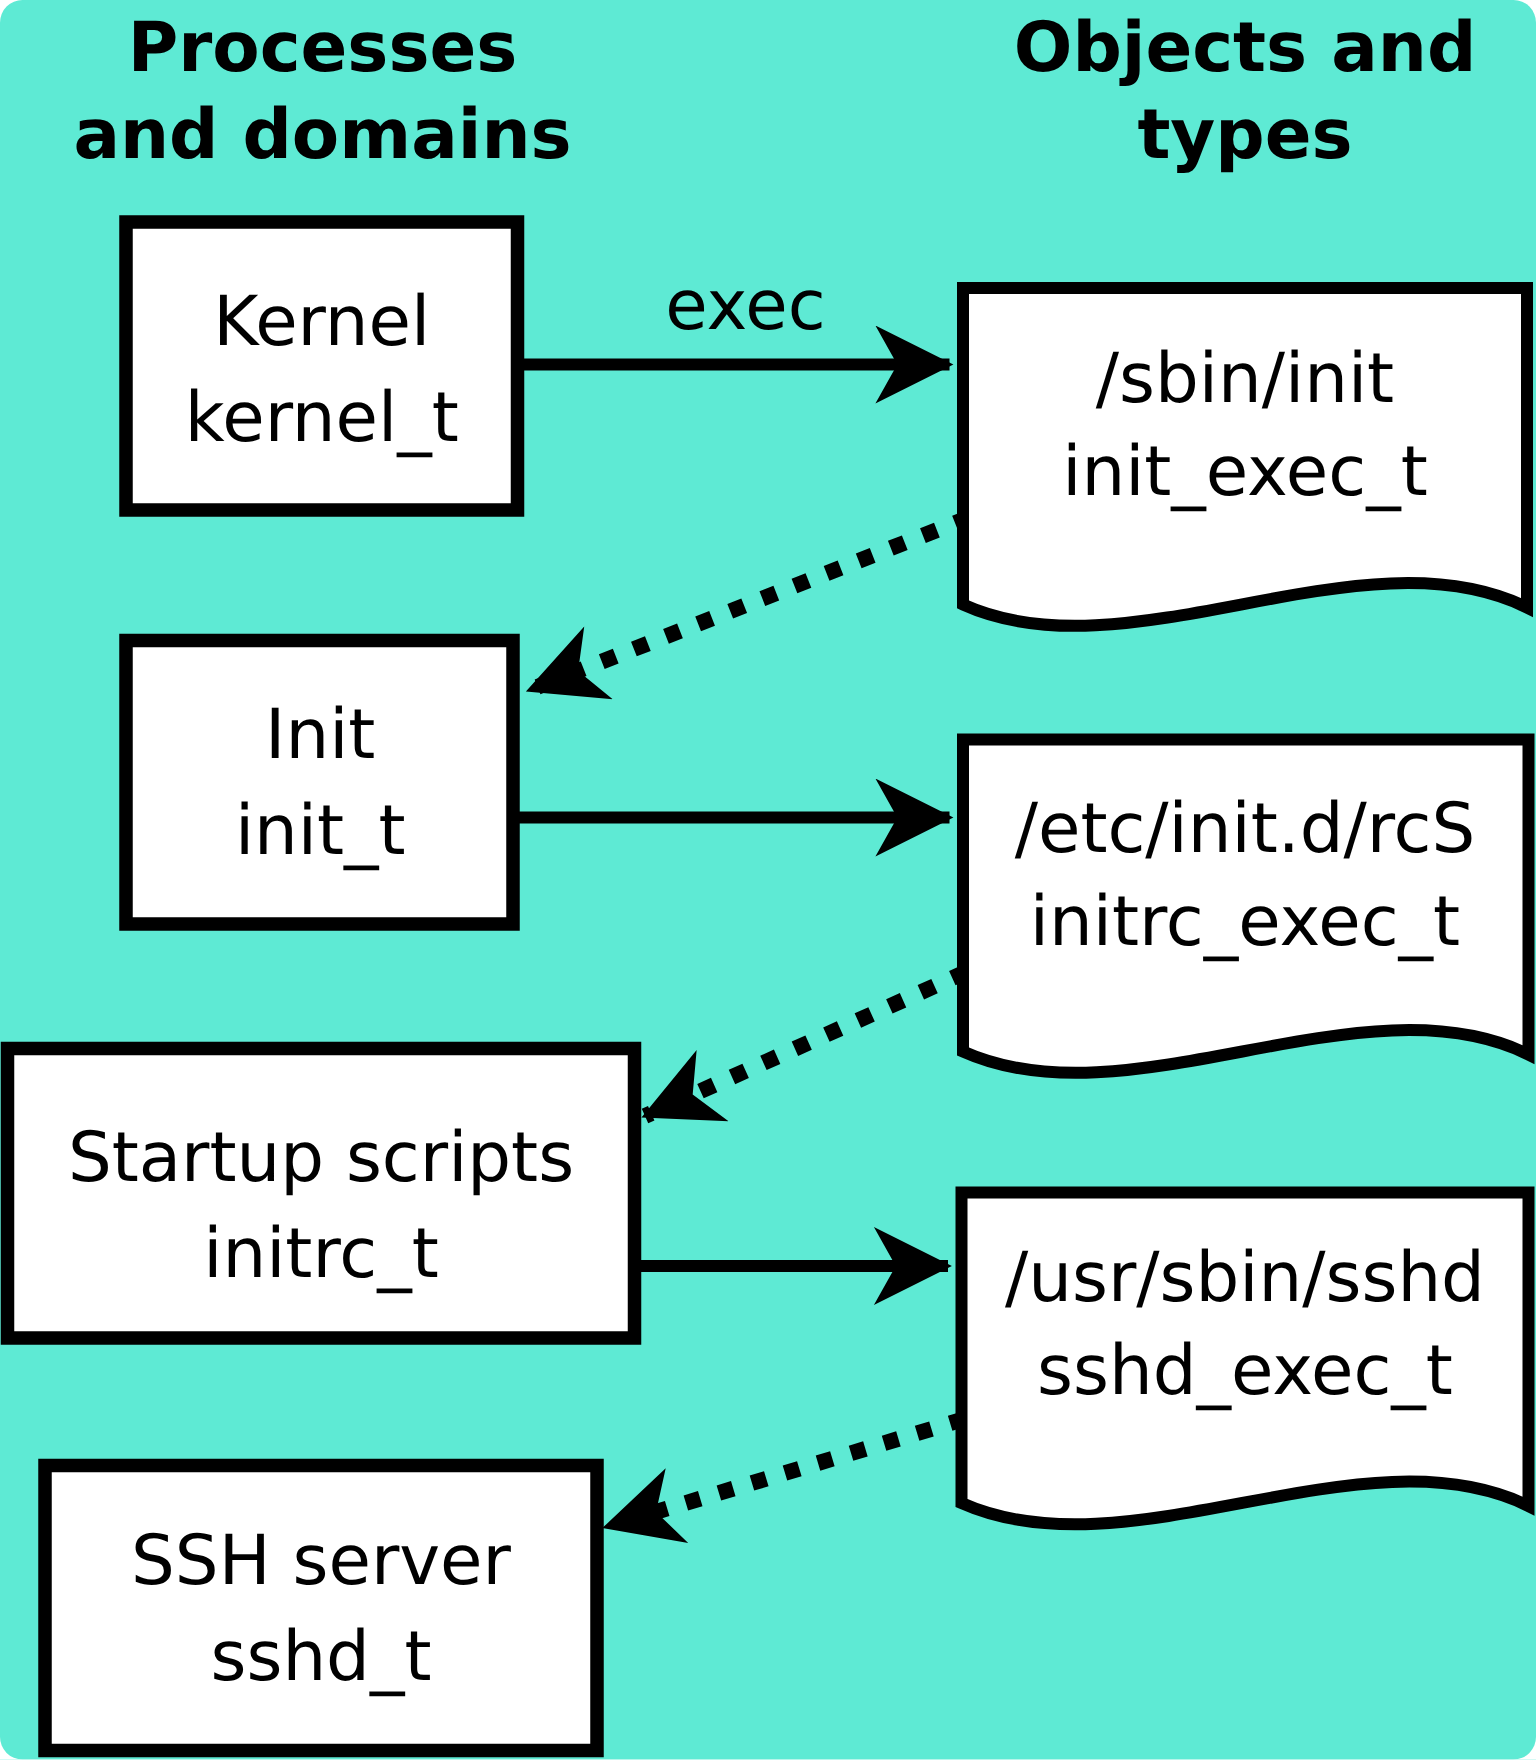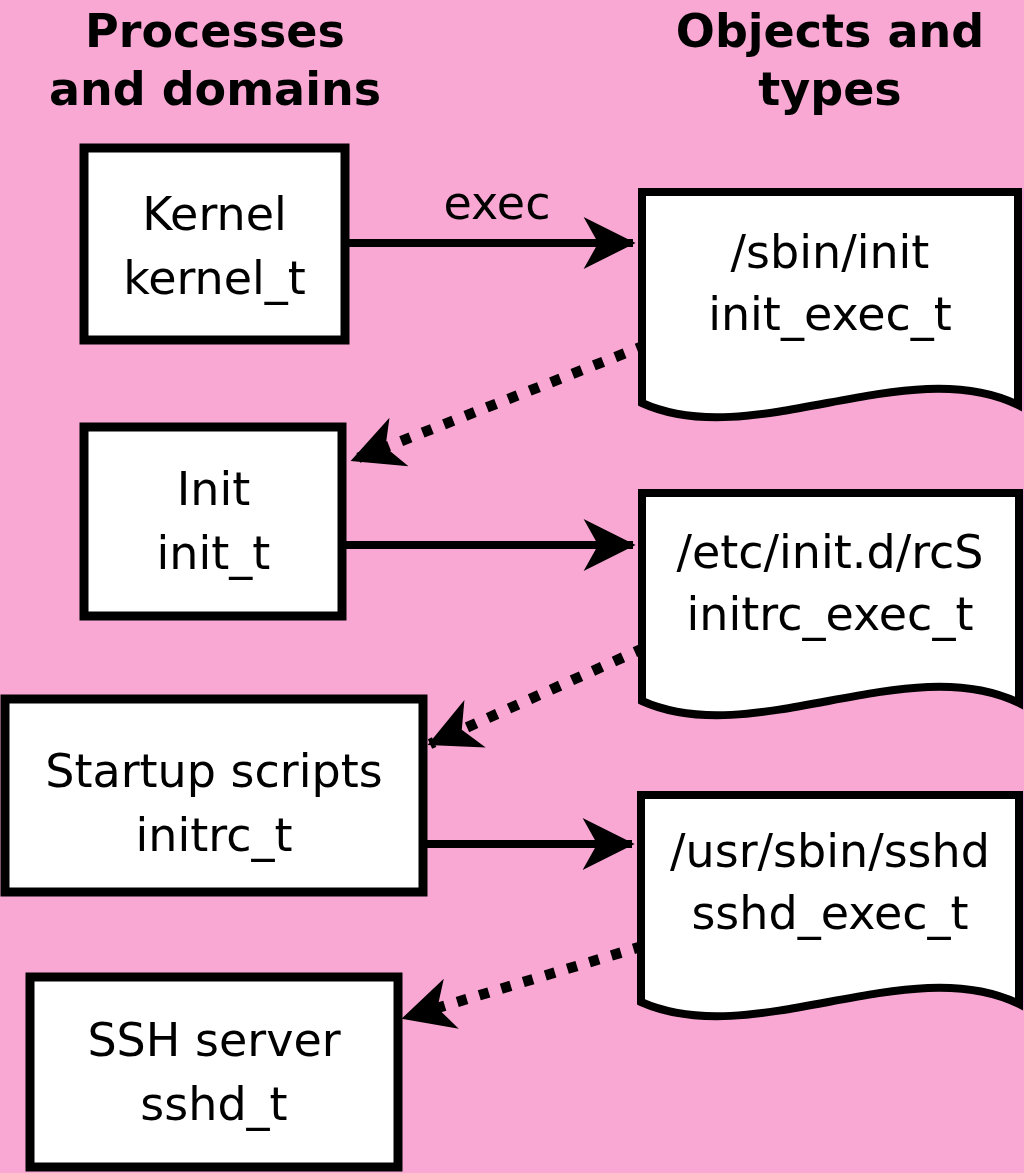--- a/index.html
+++ b/index.html
@@ -4,22 +4,23 @@
 <style>
   html, body {
     margin: 0;
     padding: 0;
     background: #ffffff;
   }
   .stage {
     position: relative;
     width: 1024px;
     height: 1173px;
-    background: #f9a8d4;
+    background: #5eead4;
     overflow: hidden;
+    border-radius: 15px;
   }
   svg {
     display: block;
     font-family: "DejaVu Sans", "Liberation Sans", sans-serif;
   }
   .hdr {
     font-size: 46px;
     font-weight: bold;
     fill: #000000;
     text-anchor: middle;

